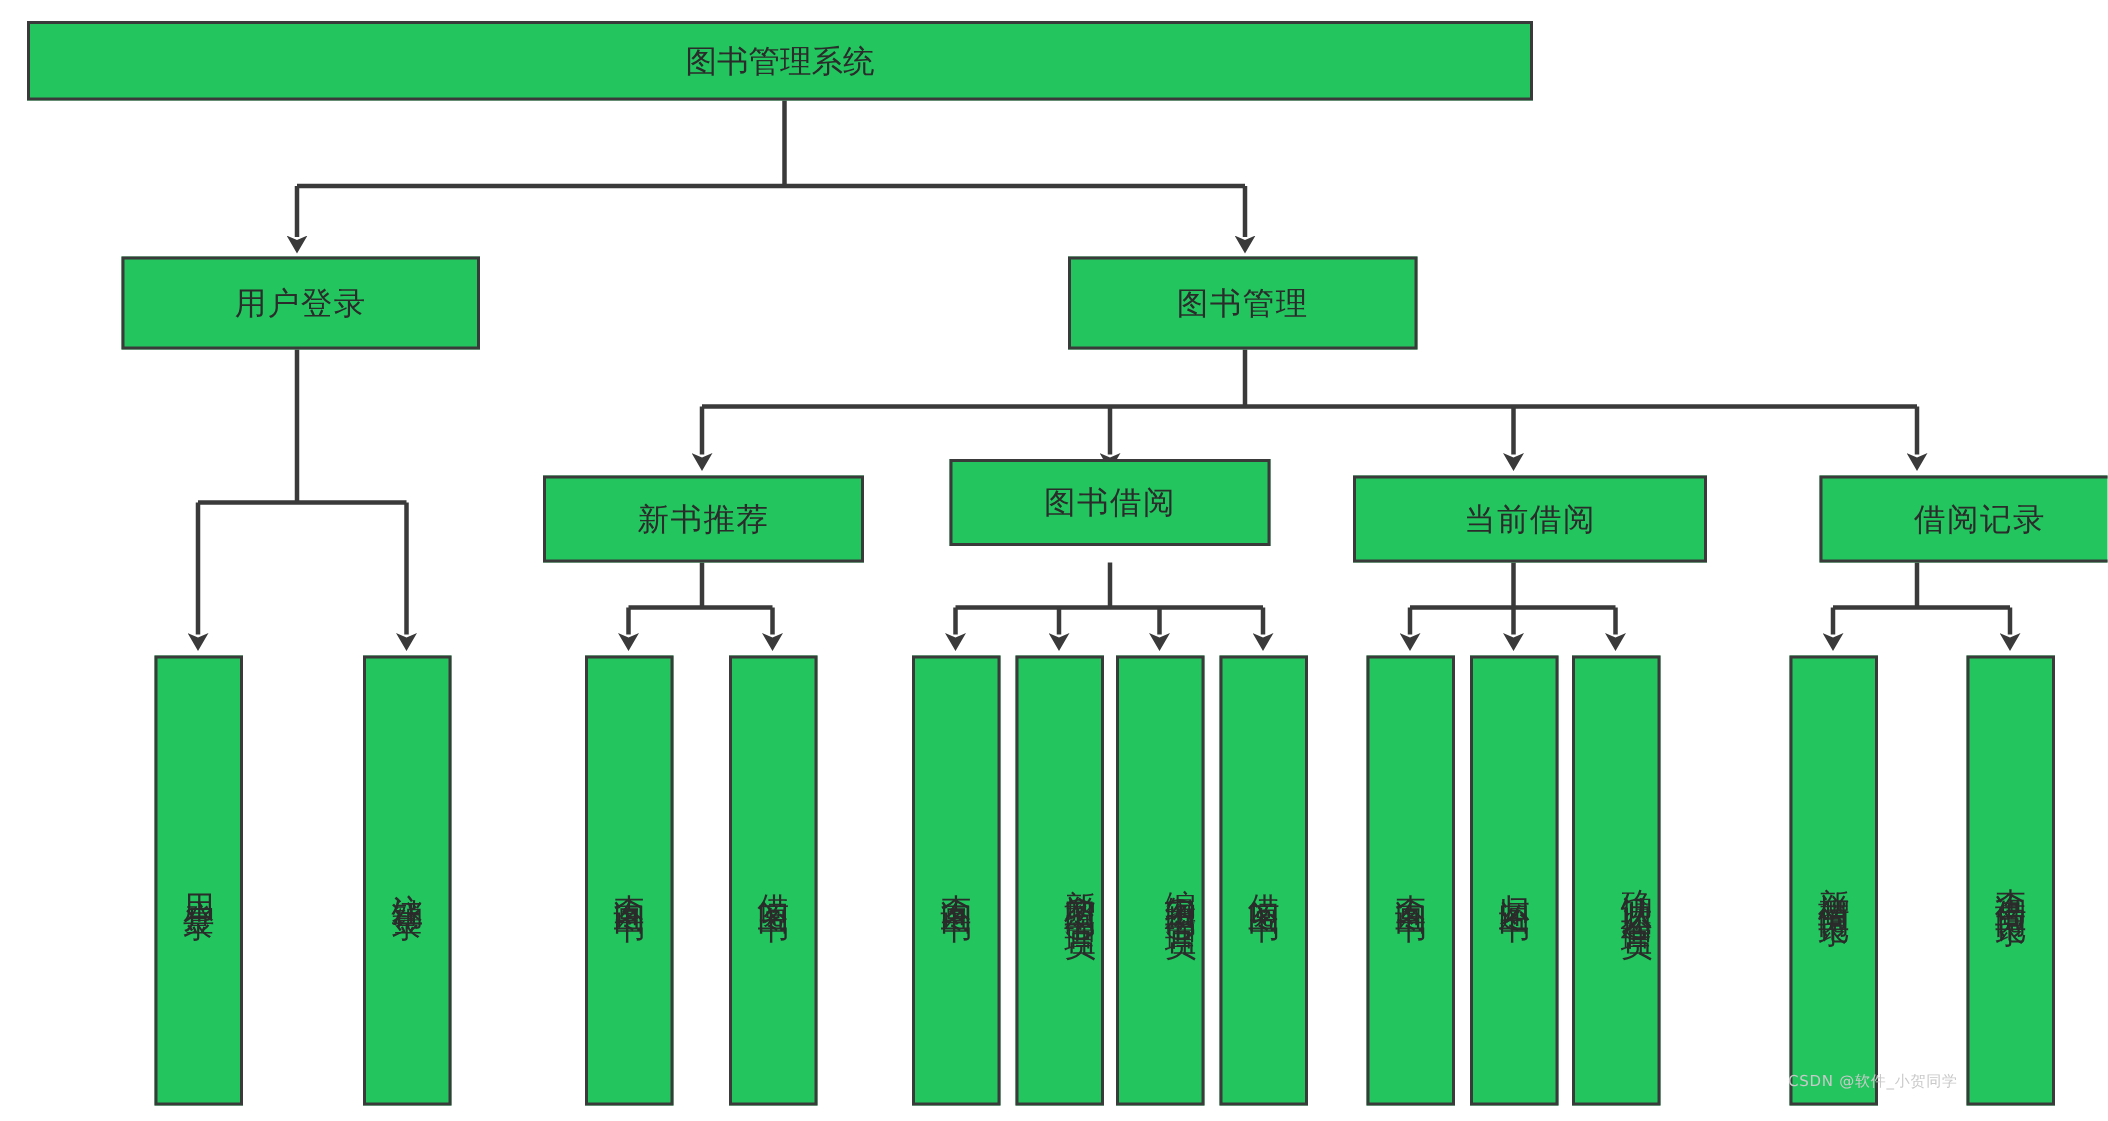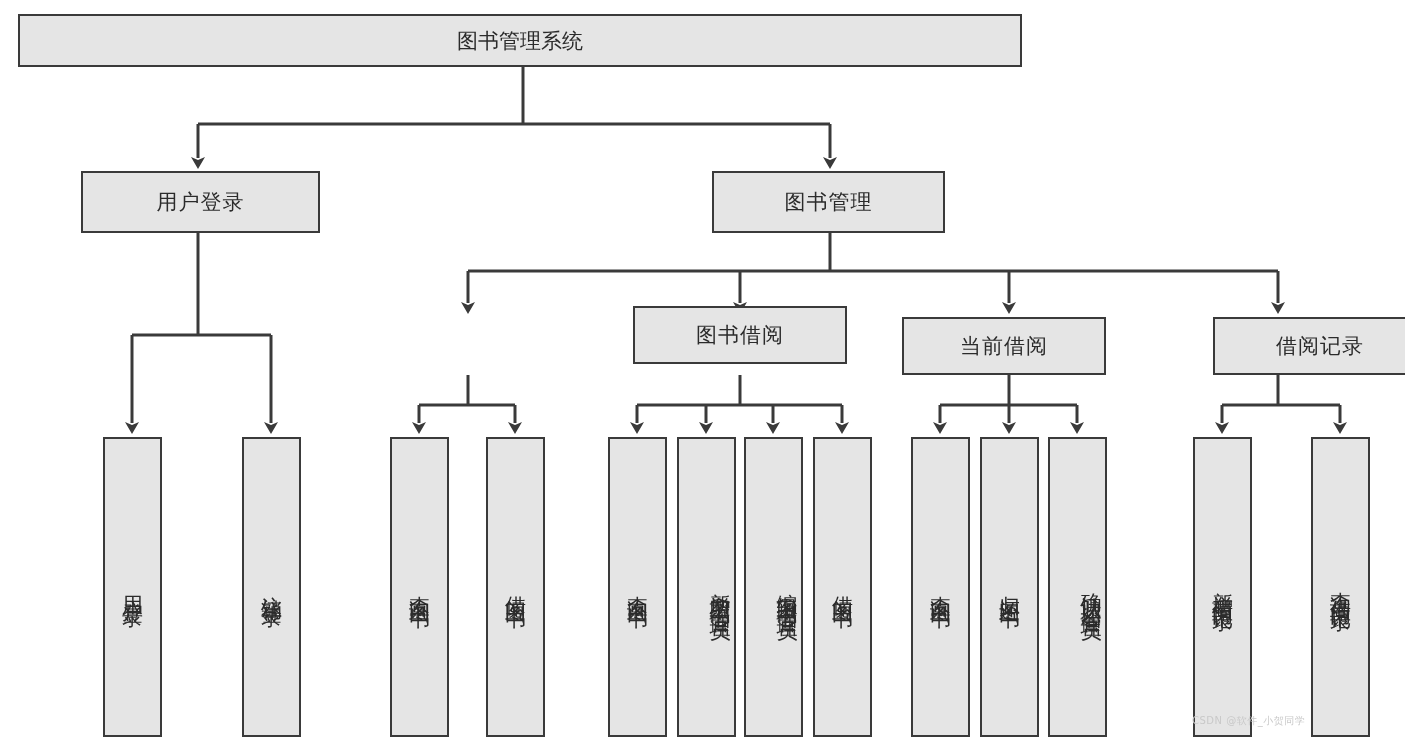--- a/index.html
+++ b/index.html
@@ -10,21 +10,21 @@
     font-family:"DejaVu Sans","Liberation Sans",sans-serif;
     overflow:hidden;
   }
   #canvas{position:relative;width:1405px;height:747px;}
   svg.wires{position:absolute;left:0;top:0;width:1405px;height:747px;}
 
   .node{
     position:absolute;
     box-sizing:border-box;
     border:2px solid #3a3a3a;
-    background:#e5e5e5;
+    background:#22c55e;
     color:#2b2b2b;
     display:flex;
     align-items:center;
     justify-content:center;
     text-align:center;
   }
   .node.h{font-size:21px;letter-spacing:1px;}
   .node.root{font-size:21px;}
   .node.leaf{
     writing-mode:vertical-rl;
@@ -104,24 +104,27 @@
     <span>图书管理系统</span>
   </div>
 
   <div class="node h" style="left:81px;top:171px;width:239px;height:62px;">
     <span>用户登录</span>
   </div>
   <div class="node h" style="left:712px;top:171px;width:233px;height:62px;font-family:Liberation Serif, serif;">
     <span>图书管理</span>
   </div>
 
+  <div class="node h" style="left:362px;top:317px;width:214px;height:58px;">
+    <span>新书推荐</span>
+  </div>
   <div class="node h" style="left:633px;top:306px;width:214px;height:58px;">
     <span>图书借阅</span>
   </div>
-  <div class="node h" style="left:902px;top:317px;width:204px;height:58px;">
+  <div class="node h" style="left:902px;top:317px;width:236px;height:58px;">
     <span>当前借阅</span>
   </div>
   <div class="node h" style="left:1213px;top:317px;width:214px;height:58px;">
     <span>借阅记录</span>
   </div>
 
   <div class="node leaf mid" style="left:103px;top:437px;width:59px;height:300px;">
     <span>用户登录</span>
   </div>
   <div class="node leaf mid" style="left:242px;top:437px;width:59px;height:300px;">

